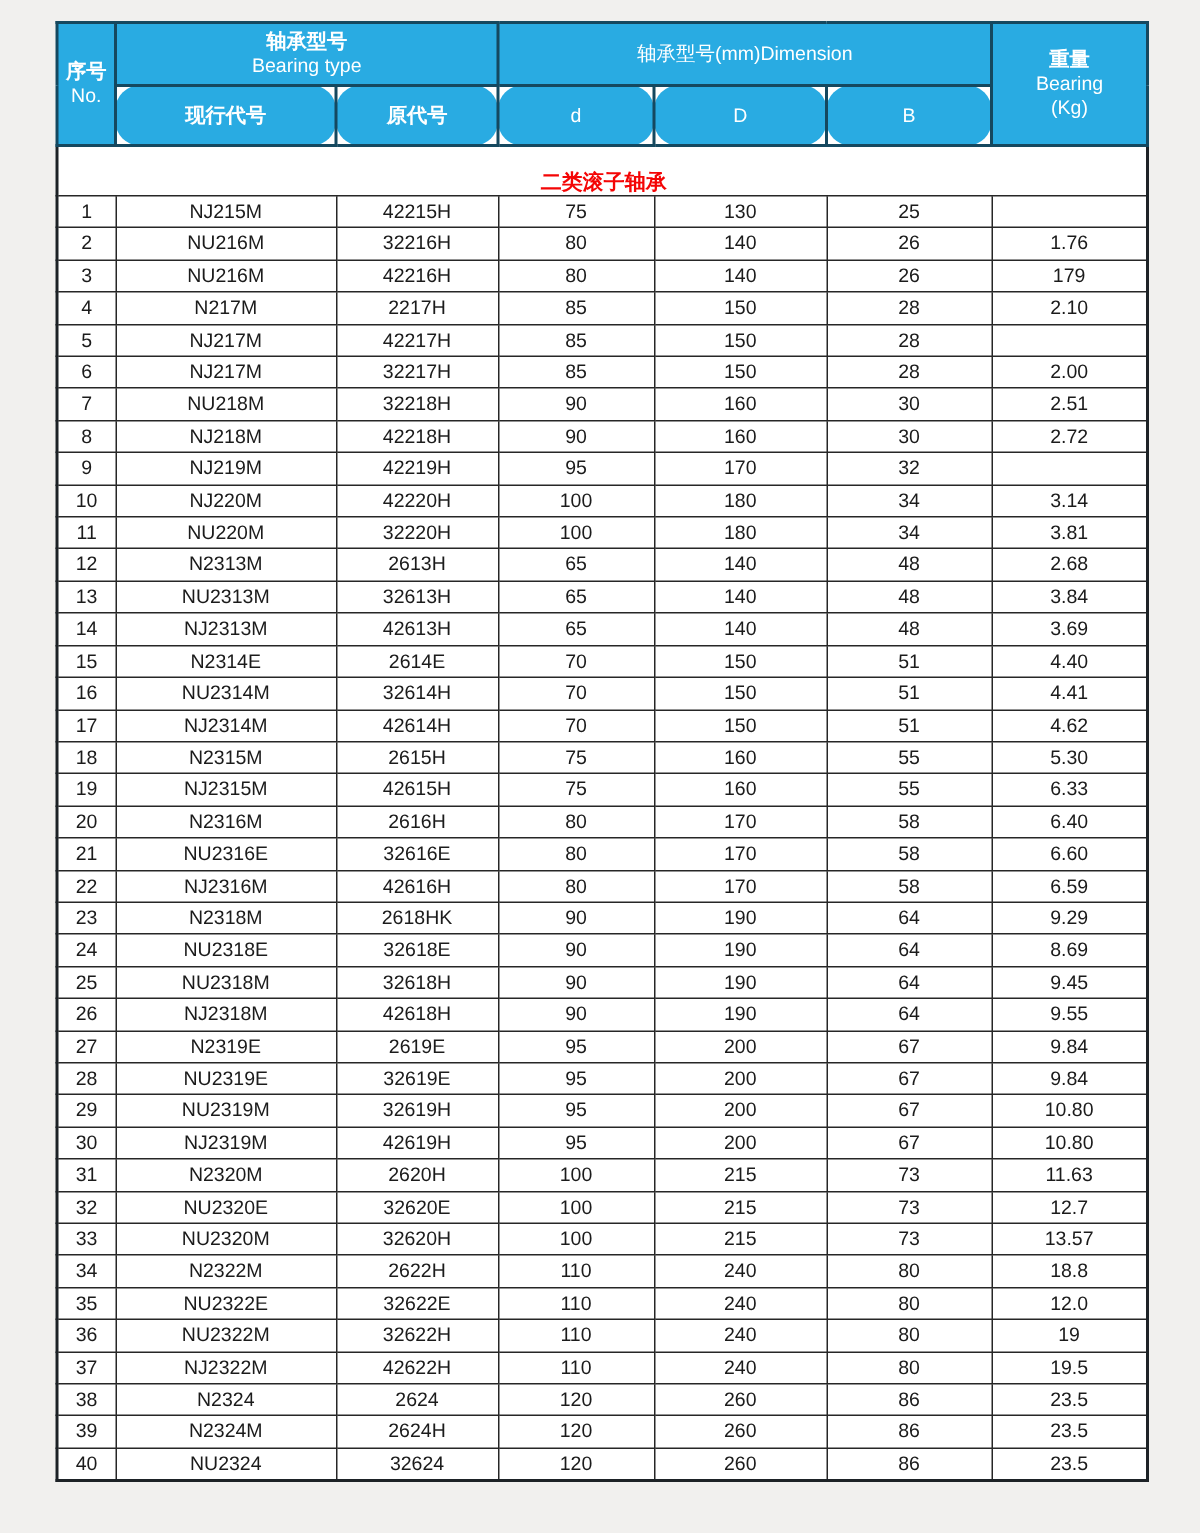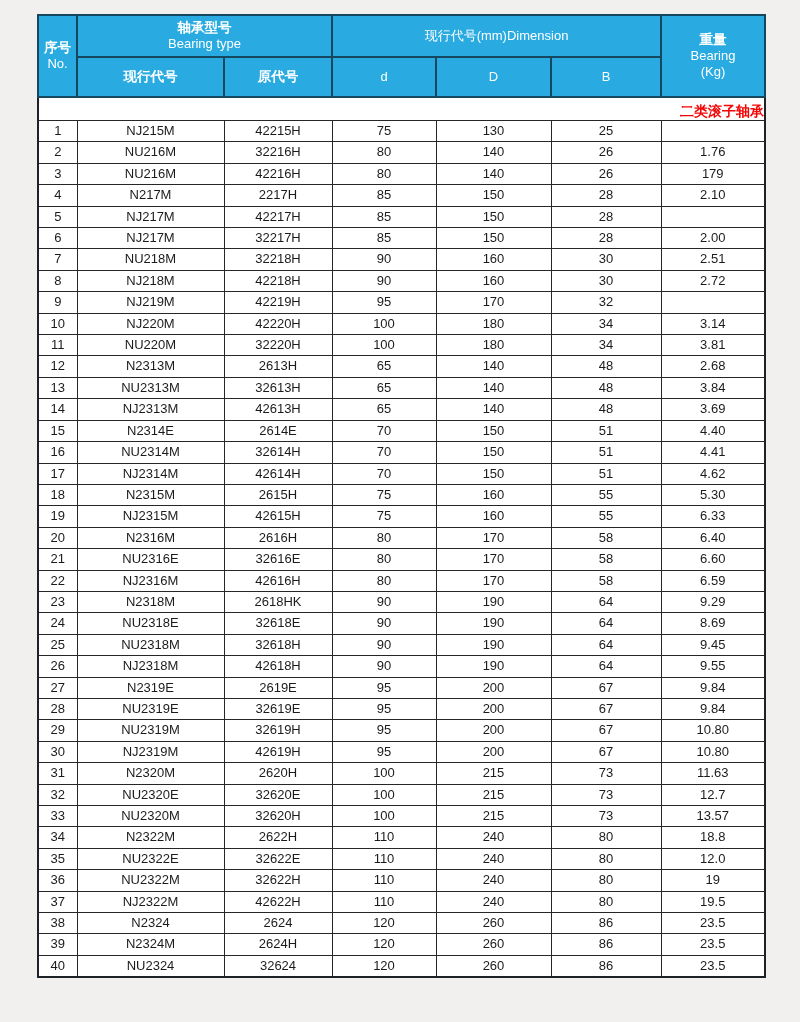--- a/index.html
+++ b/index.html
@@ -31,33 +31,33 @@
     font-weight: normal;
     border: 2px solid #15485f;
     padding: 0;
     vertical-align: middle;
     text-align: center;
     line-height: 1.22;
   }
   thead .zh  { font-size: 13.5px; font-weight: bold; }
   thead .en  { font-size: 13px; font-weight: normal; }
   tr.h-row1 th { height: 40px; }
-  tr.h-row2 th { height: 38px; }
+  tr.h-row2 th { height: 38px; border-radius: 16px; }
   th.code-h { font-size: 13.5px; font-weight: bold; }
   th.dim-h  { font-size: 13px; font-weight: normal; }
   
   td.section {
     background: #ffffff;
     color: #f40505;
     font-weight: bold;
     font-size: 14px;
-    text-align: right;
+    text-align: center;
     height: 15px;
     line-height: 15px;
-    padding: 6px 0 1px 2px;
+    padding: 16px 0 1px 2px;
     border: 1px solid #262626;
   }
   
   tbody td {
     background: #ffffff;
     border: 1px solid #262626;
     text-align: center;
     vertical-align: middle;
     color: #1b1b1b;
     font-size: 13px;
@@ -85,21 +85,21 @@
     <thead>
       <tr class="h-row1">
         <th rowspan="2">
           <div class="zh">序号</div>
           <div class="en">No.</div>
         </th>
         <th colspan="2">
           <div class="zh">轴承型号</div>
           <div class="en">Bearing type</div>
         </th>
-        <th colspan="3" class="dim-h">现行代号(mm)Dimension</th>
+        <th colspan="3" class="dim-h">轴承型号(mm)Dimension</th>
         <th rowspan="2">
           <div class="zh">重量</div>
           <div class="en">Bearing</div>
           <div class="en">(Kg)</div>
         </th>
       </tr>
       <tr class="h-row2">
         <th class="code-h">现行代号</th>
         <th class="code-h">原代号</th>
         <th class="dim-h">d</th>

